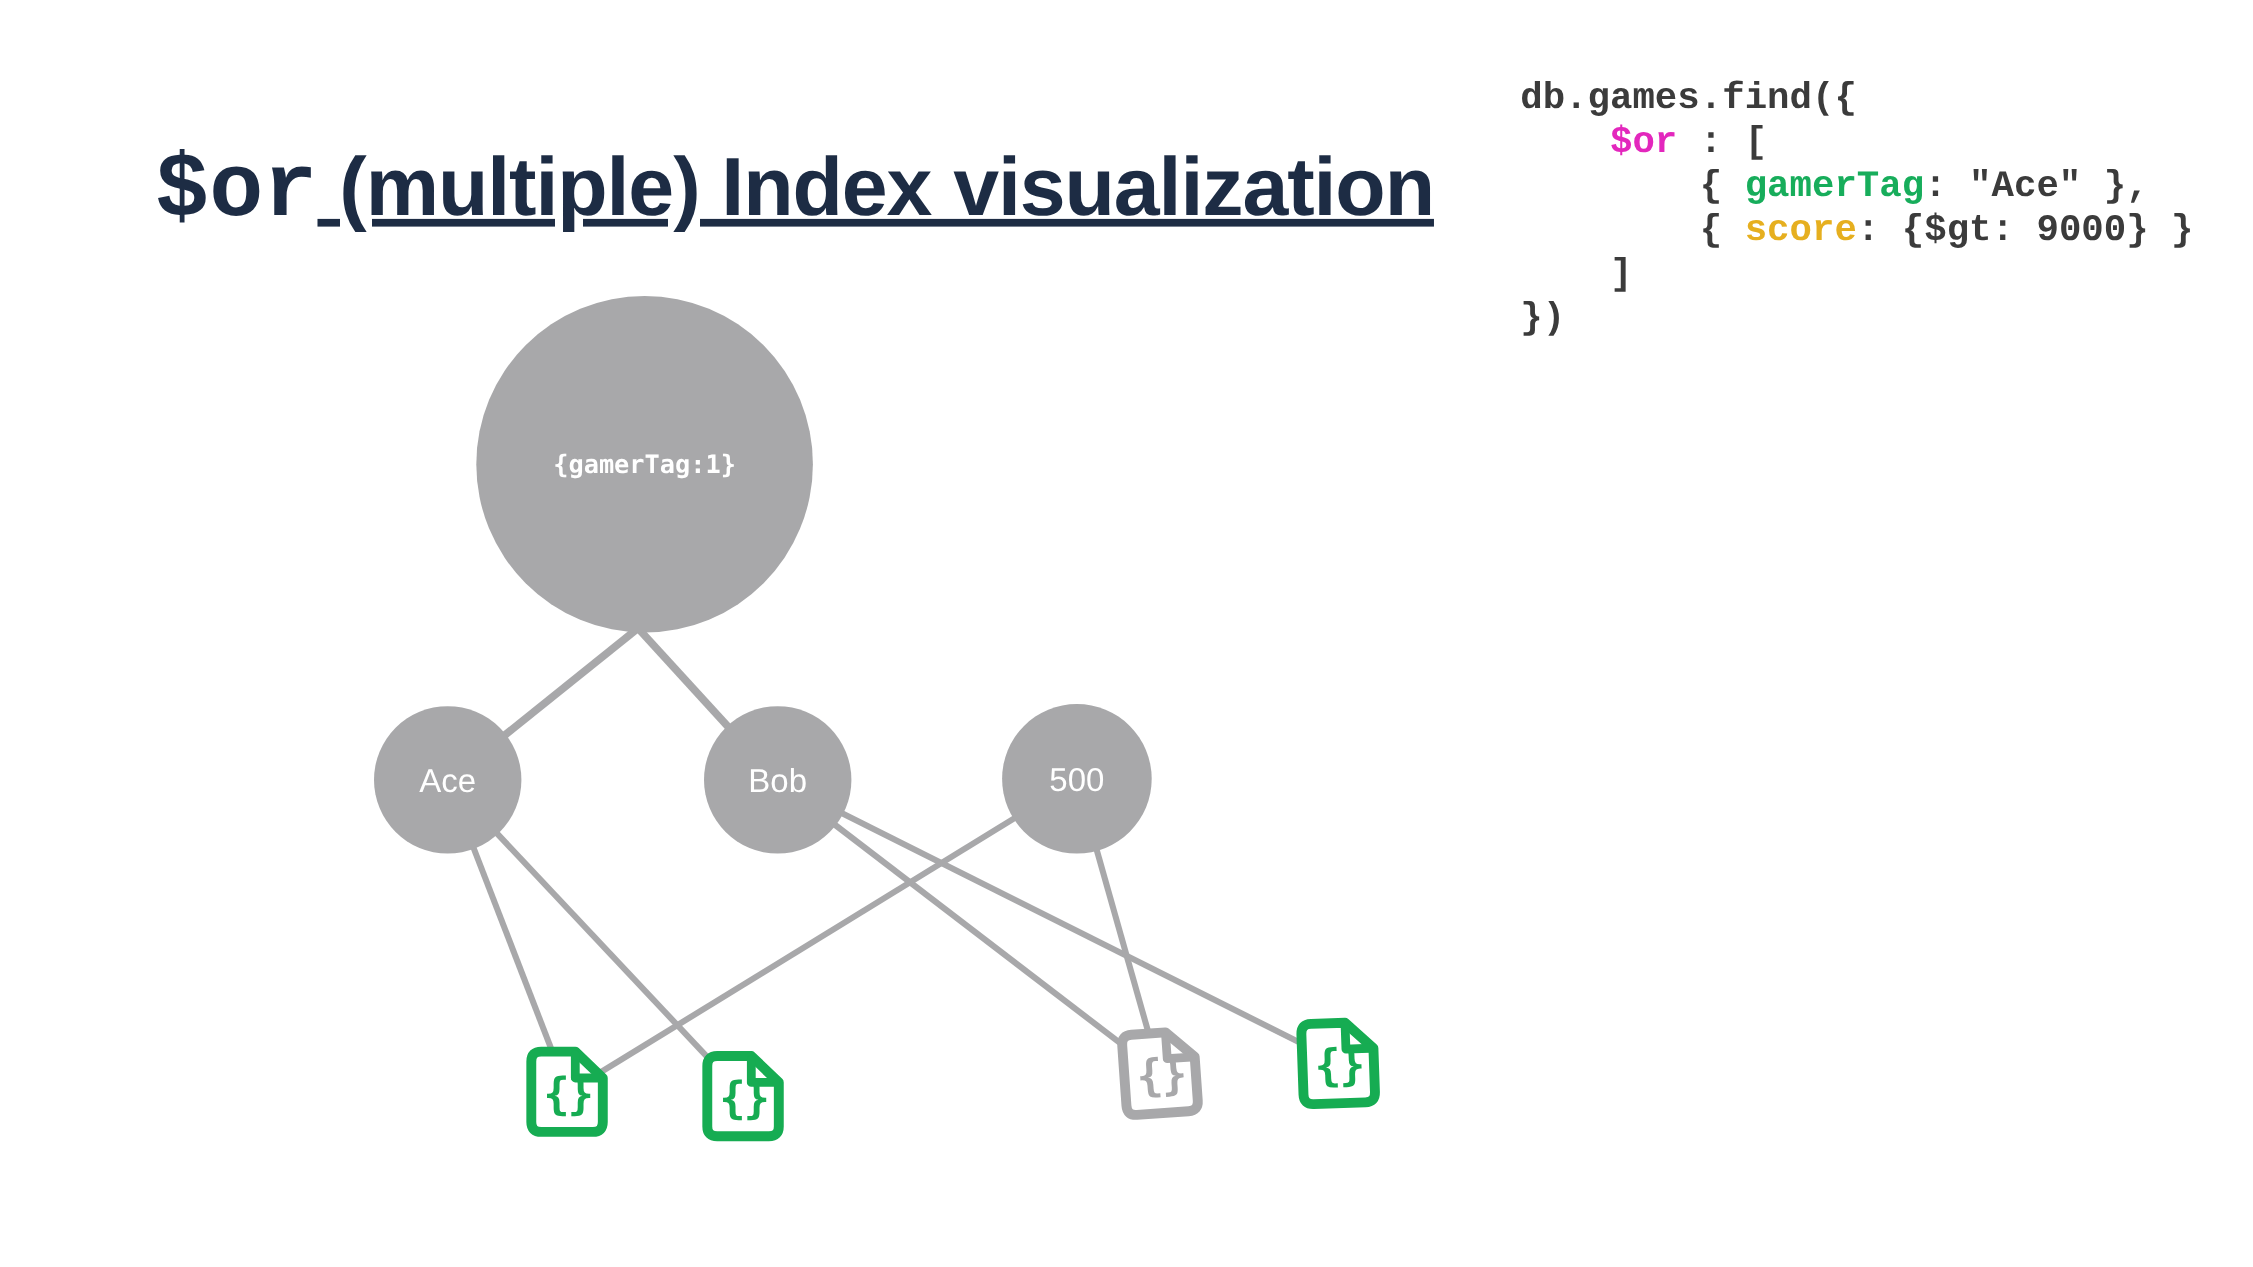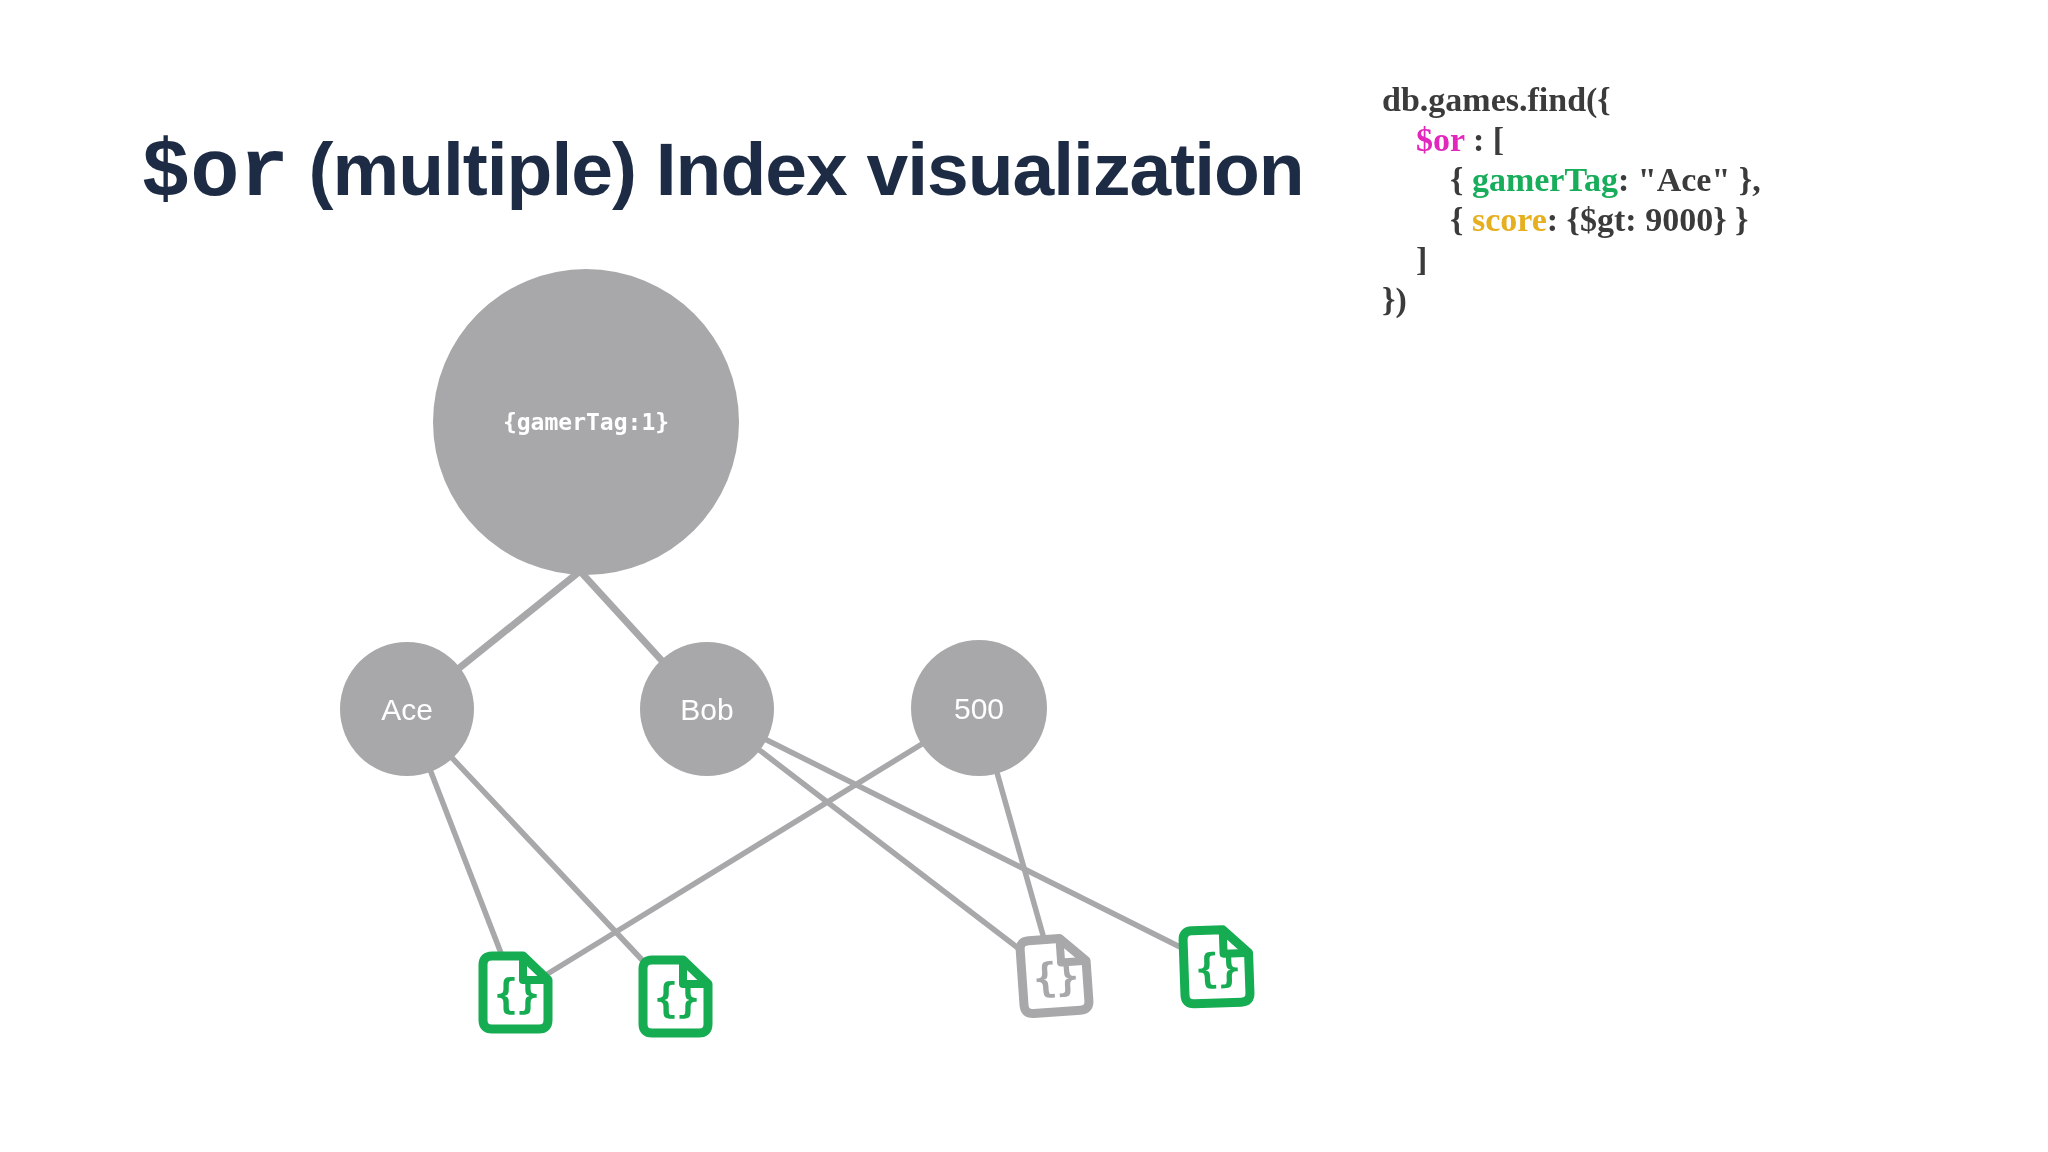--- a/index.html
+++ b/index.html
@@ -15,28 +15,28 @@
   
   .page-title {
     position: absolute;
     left: 141px;
     top: 132px;
     white-space: nowrap;
     color: var(--title, #1d2c44);
     line-height: 1;
   }
   .title-mono { font-family: "Liberation Mono", monospace; font-weight: bold; font-size: 82px; }
-  .title-sans { font-family: "Liberation Sans", sans-serif; font-weight: bold; font-size: 75px; letter-spacing: -1px; }
+  .title-sans { font-family: "Liberation Sans", sans-serif; font-weight: bold; font-size: 75px; letter-spacing: -1px; text-decoration: underline; }
 
   
   .code {
     position: absolute;
     left: 1382px;
-    top: 80px;
-    font-family: Liberation Serif, serif;
+    top: 70px;
+    font-family: Liberation Mono, monospace;
     font-weight: bold;
     font-size: 34px;
     line-height: 40px;
     white-space: pre;
   }
 
   
   .diagram { position: absolute; left: 0; top: 0; width: 2048px; height: 1152px; }
   .edge { stroke: var(--gray, #a8a8aa); fill: none; }
   .edge-thick { stroke-width: 7; }

